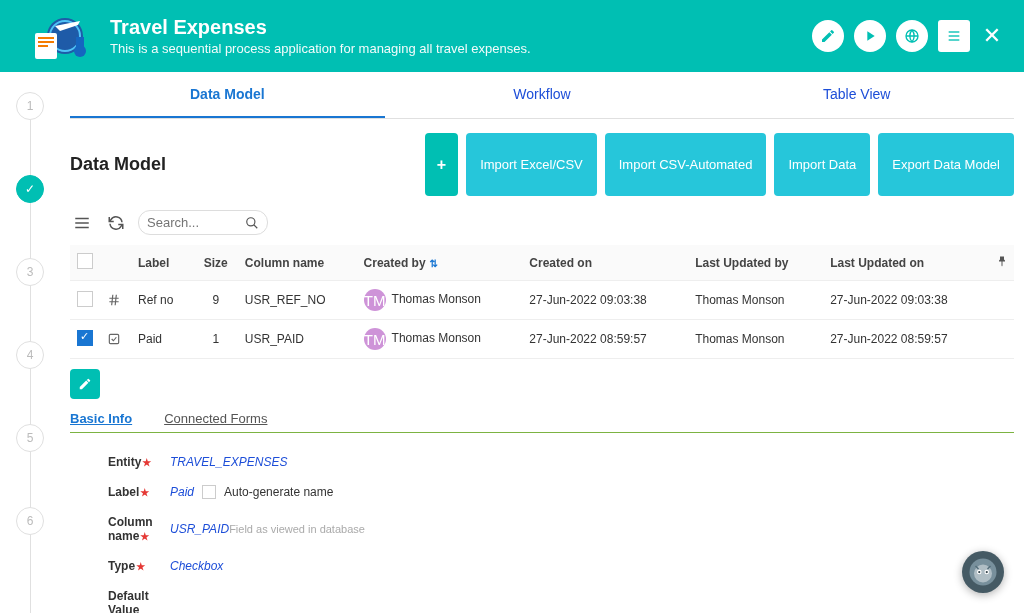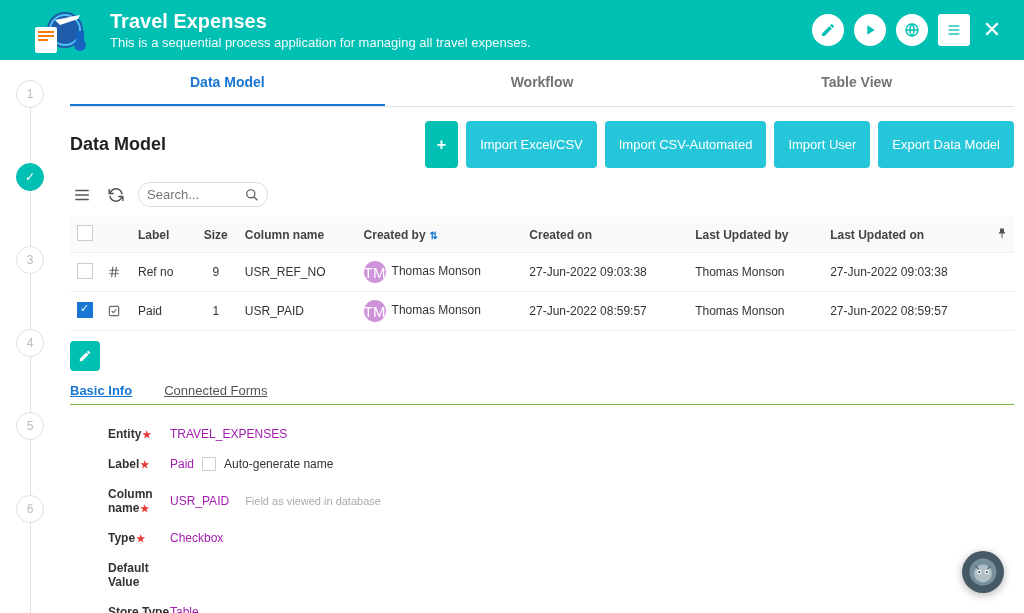--- a/index.html
+++ b/index.html
@@ -1,44 +1,44 @@
 <!DOCTYPE html>
 <html><head>
 <meta charset="utf-8">
 <style>
 * { box-sizing: border-box; margin: 0; padding: 0; }
 body { font-family: -apple-system, BlinkMacSystemFont, "Segoe UI", Arial, sans-serif; font-size: 13px; color: #333; background: #fff; }
 
-.header-bar { background: #00bfb3; color: #fff; display: flex; align-items: center; padding: 10px 20px; height: 60px; }
+.header-bar { background: #00bfb3; color: #fff; display: flex; align-items: center; padding: 10px 20px; height: 72px; }
 .header-icon { width: 70px; height: 50px; margin-right: 20px; position: relative; }
 .header-icon svg { width: 100%; height: 100%; }
 .header-text h1 { font-size: 20px; font-weight: 600; margin-bottom: 2px; }
 .header-text p { font-size: 13px; font-weight: 300; opacity: 0.95; }
 .header-actions { margin-left: auto; display: flex; gap: 10px; align-items: center; }
 .circ-btn { width: 32px; height: 32px; border-radius: 50%; background: #fff; color: #00bfb3; display: flex; align-items: center; justify-content: center; cursor: pointer; }
 .sq-btn { width: 32px; height: 32px; background: #fff; color: #00bfb3; display: flex; align-items: center; justify-content: center; cursor: pointer; border-radius: 3px; }
 .close-hdr { width: 24px; height: 24px; color: #fff; display: flex; align-items: center; justify-content: center; cursor: pointer; font-size: 22px; }
 
 .main-wrap { display: flex; }
 
 .stepper { width: 60px; padding: 20px 0; display: flex; flex-direction: column; align-items: center; gap: 55px; position: relative; }
 .stepper::before { content: ""; position: absolute; top: 40px; bottom: 20px; left: 50%; width: 1px; background: #e0e0e0; z-index: 0; }
 .step { width: 28px; height: 28px; border-radius: 50%; border: 1.5px solid #e0e0e0; background: #fff; display: flex; align-items: center; justify-content: center; font-size: 12px; color: #bbb; z-index: 1; }
 .step.active { background: #00bfb3; border-color: #00bfb3; color: #fff; }
 
 .content { flex: 1; padding: 0 10px 20px 10px; }
 
 .tabs { display: flex; border-bottom: 1px solid #e0e0e0; }
-.tab { flex: 1; text-align: center; padding: 14px 0; font-size: 14px; color: #737373; cursor: pointer; font-weight: bold; }
+.tab { flex: 1; text-align: center; padding: 14px 0; font-size: 14px; color: #1d4ed8; cursor: pointer; }
 .tab.active { color: #1976d2; font-weight: 600; border-bottom: 2px solid #1976d2; }
 
 .section-head { display: flex; align-items: center; justify-content: space-between; padding: 14px 0 10px; }
 .section-head h2 { font-size: 18px; font-weight: 600; color: #222; }
 .btn-row { display: flex; gap: 8px; }
-.btn { background: #26c6da; color: #fff; border: none; border-radius: 4px; padding: 16px 14px; font-size: 13px; cursor: pointer; }
+.btn { background: #26c6da; color: #fff; border: none; border-radius: 4px; padding: 24px 14px; font-size: 13px; cursor: pointer; }
 .btn.solid { background: #00bfb3; padding: 8px 12px; font-weight: bold; font-size: 16px; }
 
 .toolbar-row { display: flex; align-items: center; gap: 10px; padding: 4px 0 10px; }
 .tool-icon { width: 24px; height: 24px; display: flex; align-items: center; justify-content: center; cursor: pointer; color: #555; }
 .search-box { border: 1px solid #ddd; border-radius: 12px; display: flex; align-items: center; padding: 4px 8px; width: 130px; }
 .search-box input { border: none; outline: none; flex: 1; font-size: 13px; width: 80px; }
 
 .data-table { width: 100%; border-collapse: collapse; }
 .data-table th, .data-table td { text-align: left; padding: 8px 6px; font-size: 12px; border-bottom: 1px solid #eee; }
 .data-table th { background: #fafafa; font-weight: 600; color: #444; position: relative; }
@@ -53,22 +53,22 @@
 .edit-btn-small { width: 30px; height: 30px; background: #00bfb3; border-radius: 4px; display: flex; align-items: center; justify-content: center; color: #fff; cursor: pointer; margin: 10px 0 6px; }
 
 .sub-tabs { display: flex; gap: 32px; border-bottom: 1px solid #7cb342; padding-bottom: 0; }
 .sub-tab { font-size: 13px; color: #555; padding: 6px 0; cursor: pointer; text-decoration: underline; }
 .sub-tab.active { color: #1976d2; text-decoration: underline; font-weight: 600; }
 
 .detail-form { padding: 14px 10px; }
 .detail-row { display: flex; align-items: center; padding: 8px 0; font-size: 12px; }
 .detail-label { width: 90px; font-weight: 600; color: #333; padding-left: 28px; }
 .req { color: #e53935; font-size: 10px; margin-left: 1px; }
-.detail-val { color: #a21caf; }
-.hint { color: #aaa; font-size: 11px; margin-left: 16px; }
+.detail-val { color: #1d4ed8; font-style: italic; }
+.hint { color: #aaa; font-size: 11px; }
 .autogen-chk { width: 14px; height: 14px; border: 1px solid #ccc; display: inline-block; margin: 0 8px; vertical-align: middle; }
 
 .fab { position: fixed; right: 20px; bottom: 20px; width: 42px; height: 42px; border-radius: 50%; background: #455a64; display: flex; align-items: center; justify-content: center; box-shadow: 0 2px 8px rgba(0,0,0,0.3); cursor: pointer; overflow: hidden; }
 .fab svg { width: 30px; height: 30px; }
 </style>
 </head>
 <body>
 
 <div class="header-bar">
   <div class="header-icon">
@@ -132,21 +132,21 @@
       <div class="tab">Workflow</div>
       <div class="tab">Table View</div>
     </div>
 
     <div class="section-head">
       <h2>Data Model</h2>
       <div class="btn-row">
         <button class="btn solid">+</button>
         <button class="btn">Import Excel/CSV</button>
         <button class="btn">Import CSV-Automated</button>
-        <button class="btn">Import User</button>
+        <button class="btn">Import Data</button>
         <button class="btn">Export Data Model</button>
       </div>
     </div>
 
     <div class="toolbar-row">
       <div class="tool-icon">
           <svg width="18" height="18" viewBox="0 0 24 24" fill="currentColor">
             <rect x="3" y="5" width="18" height="2"></rect>
             <rect x="3" y="11" width="18" height="2"></rect>
             <rect x="3" y="17" width="18" height="2"></rect>

